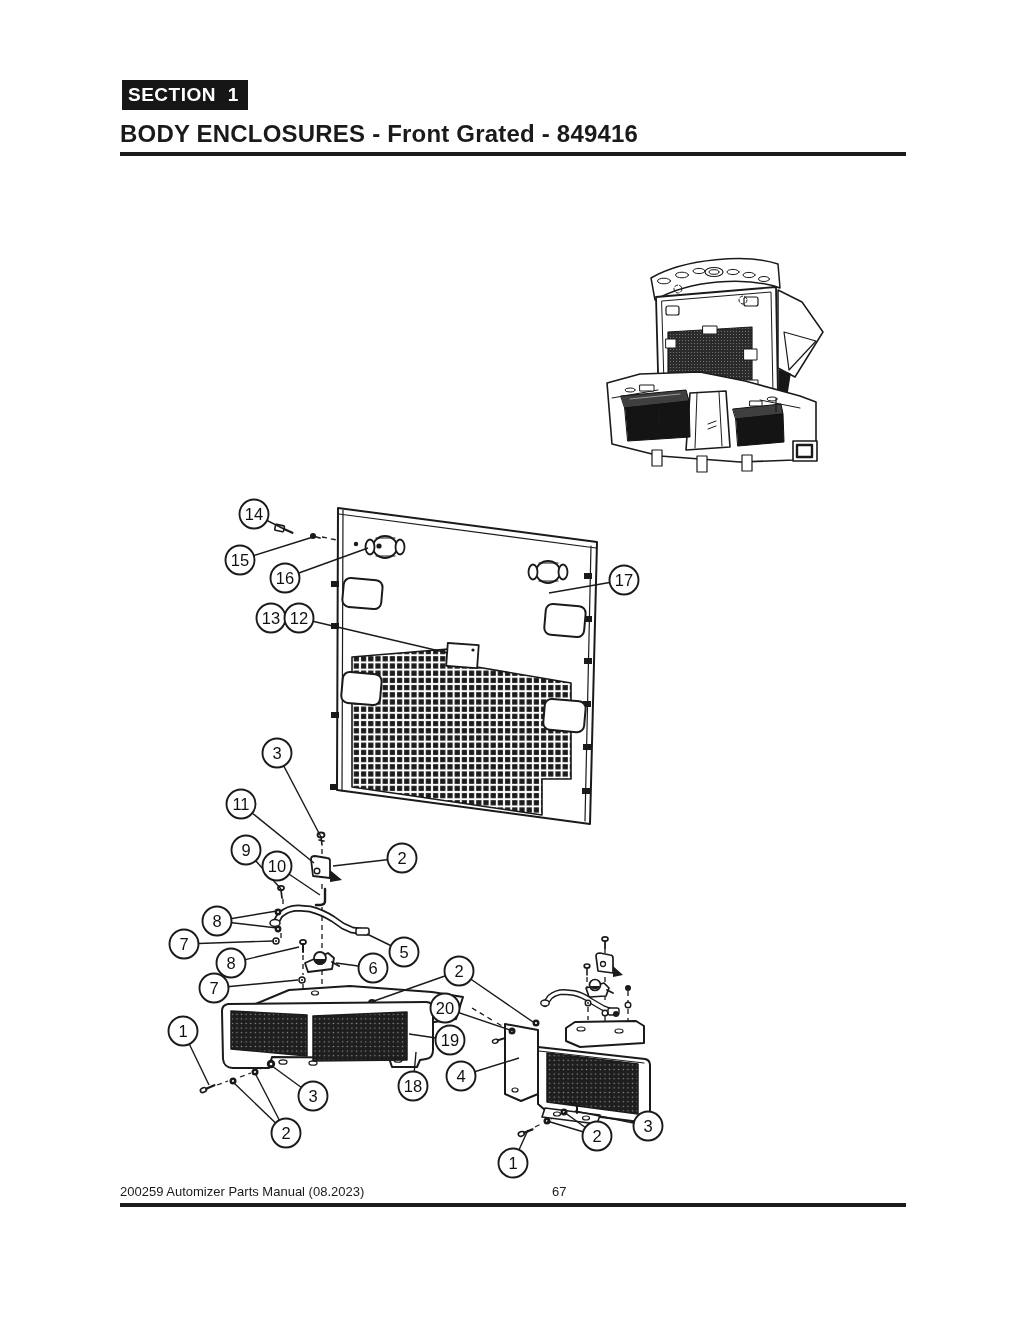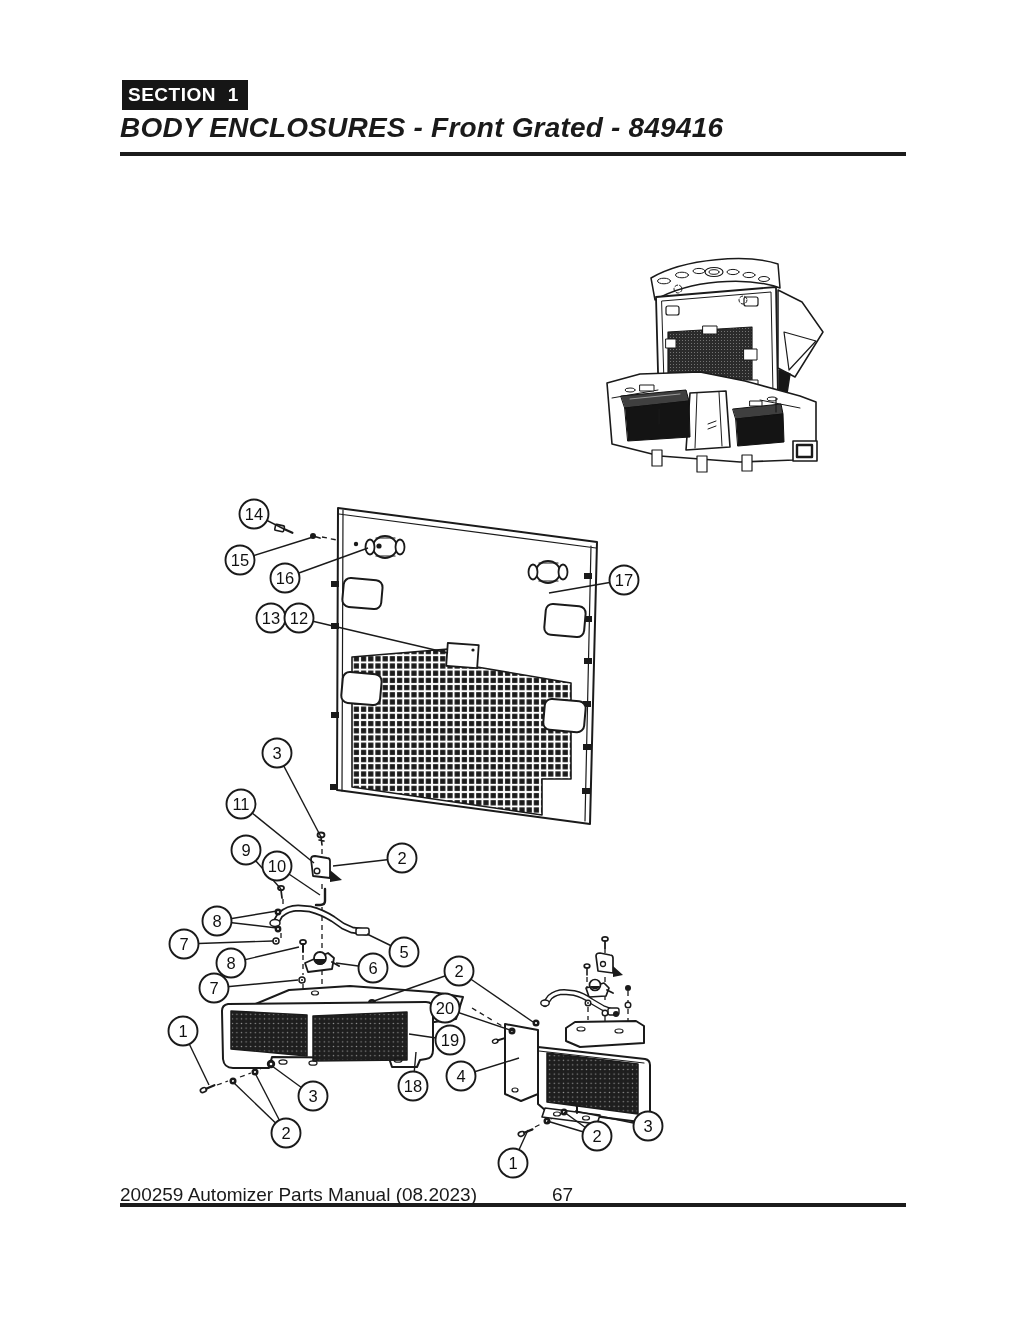--- a/index.html
+++ b/index.html
@@ -1,26 +1,26 @@
 <!DOCTYPE html>
 <html><head>
 <meta charset="utf-8">
 <style>
   html,body{margin:0;padding:0;background:#e8e8e8;}
   .page{position:relative;width:1024px;height:1326px;background:#fff;overflow:hidden;
         font-family:"Liberation Sans",sans-serif;color:#1a1a1a;margin:0 auto;}
   .badge{position:absolute;left:122px;top:80px;background:#161616;color:#fff;
          font-weight:700;font-size:19px;line-height:1;padding:5px 9px 6px 6px;
          letter-spacing:.5px;word-spacing:6px;white-space:nowrap;}
-  .title{position:absolute;left:120px;top:112px;font-size:28px;font-weight:700;
-         letter-spacing:.2px;white-space:nowrap;font-style:italic;}
+  .title{position:absolute;left:120px;top:120px;font-size:24px;font-weight:700;
+         letter-spacing:.2px;white-space:nowrap;}
   .rule{position:absolute;left:120px;width:786px;height:4px;background:#1c1c1c;}
   #rule-top{top:152px;}
   #rule-bottom{top:1203px;}
-  .footer-text{position:absolute;top:1184px;font-size:19px;white-space:nowrap;text-align:right;}
+  .footer-text{position:absolute;top:1184px;font-size:13px;white-space:nowrap;text-align:right;}
   #manual-ref{left:120px;}
   #page-num{left:506px;margin-left:46px;}
   svg{position:absolute;left:0;top:0;}
   .ink{stroke:#1a1a1a;fill:none;stroke-linejoin:round;stroke-linecap:round;}
   .dash{stroke:#1a1a1a;fill:none;stroke-width:1.3;stroke-dasharray:5 4;}
   #callout-leaders line{stroke:#1a1a1a;stroke-width:1.4;}
   #callout-balloons circle{fill:#fff;stroke:#1a1a1a;stroke-width:1.9;}
   #callout-balloons text{font-family:"Liberation Sans",sans-serif;font-size:16.5px;
          fill:#111;text-anchor:middle;}
 </style>

